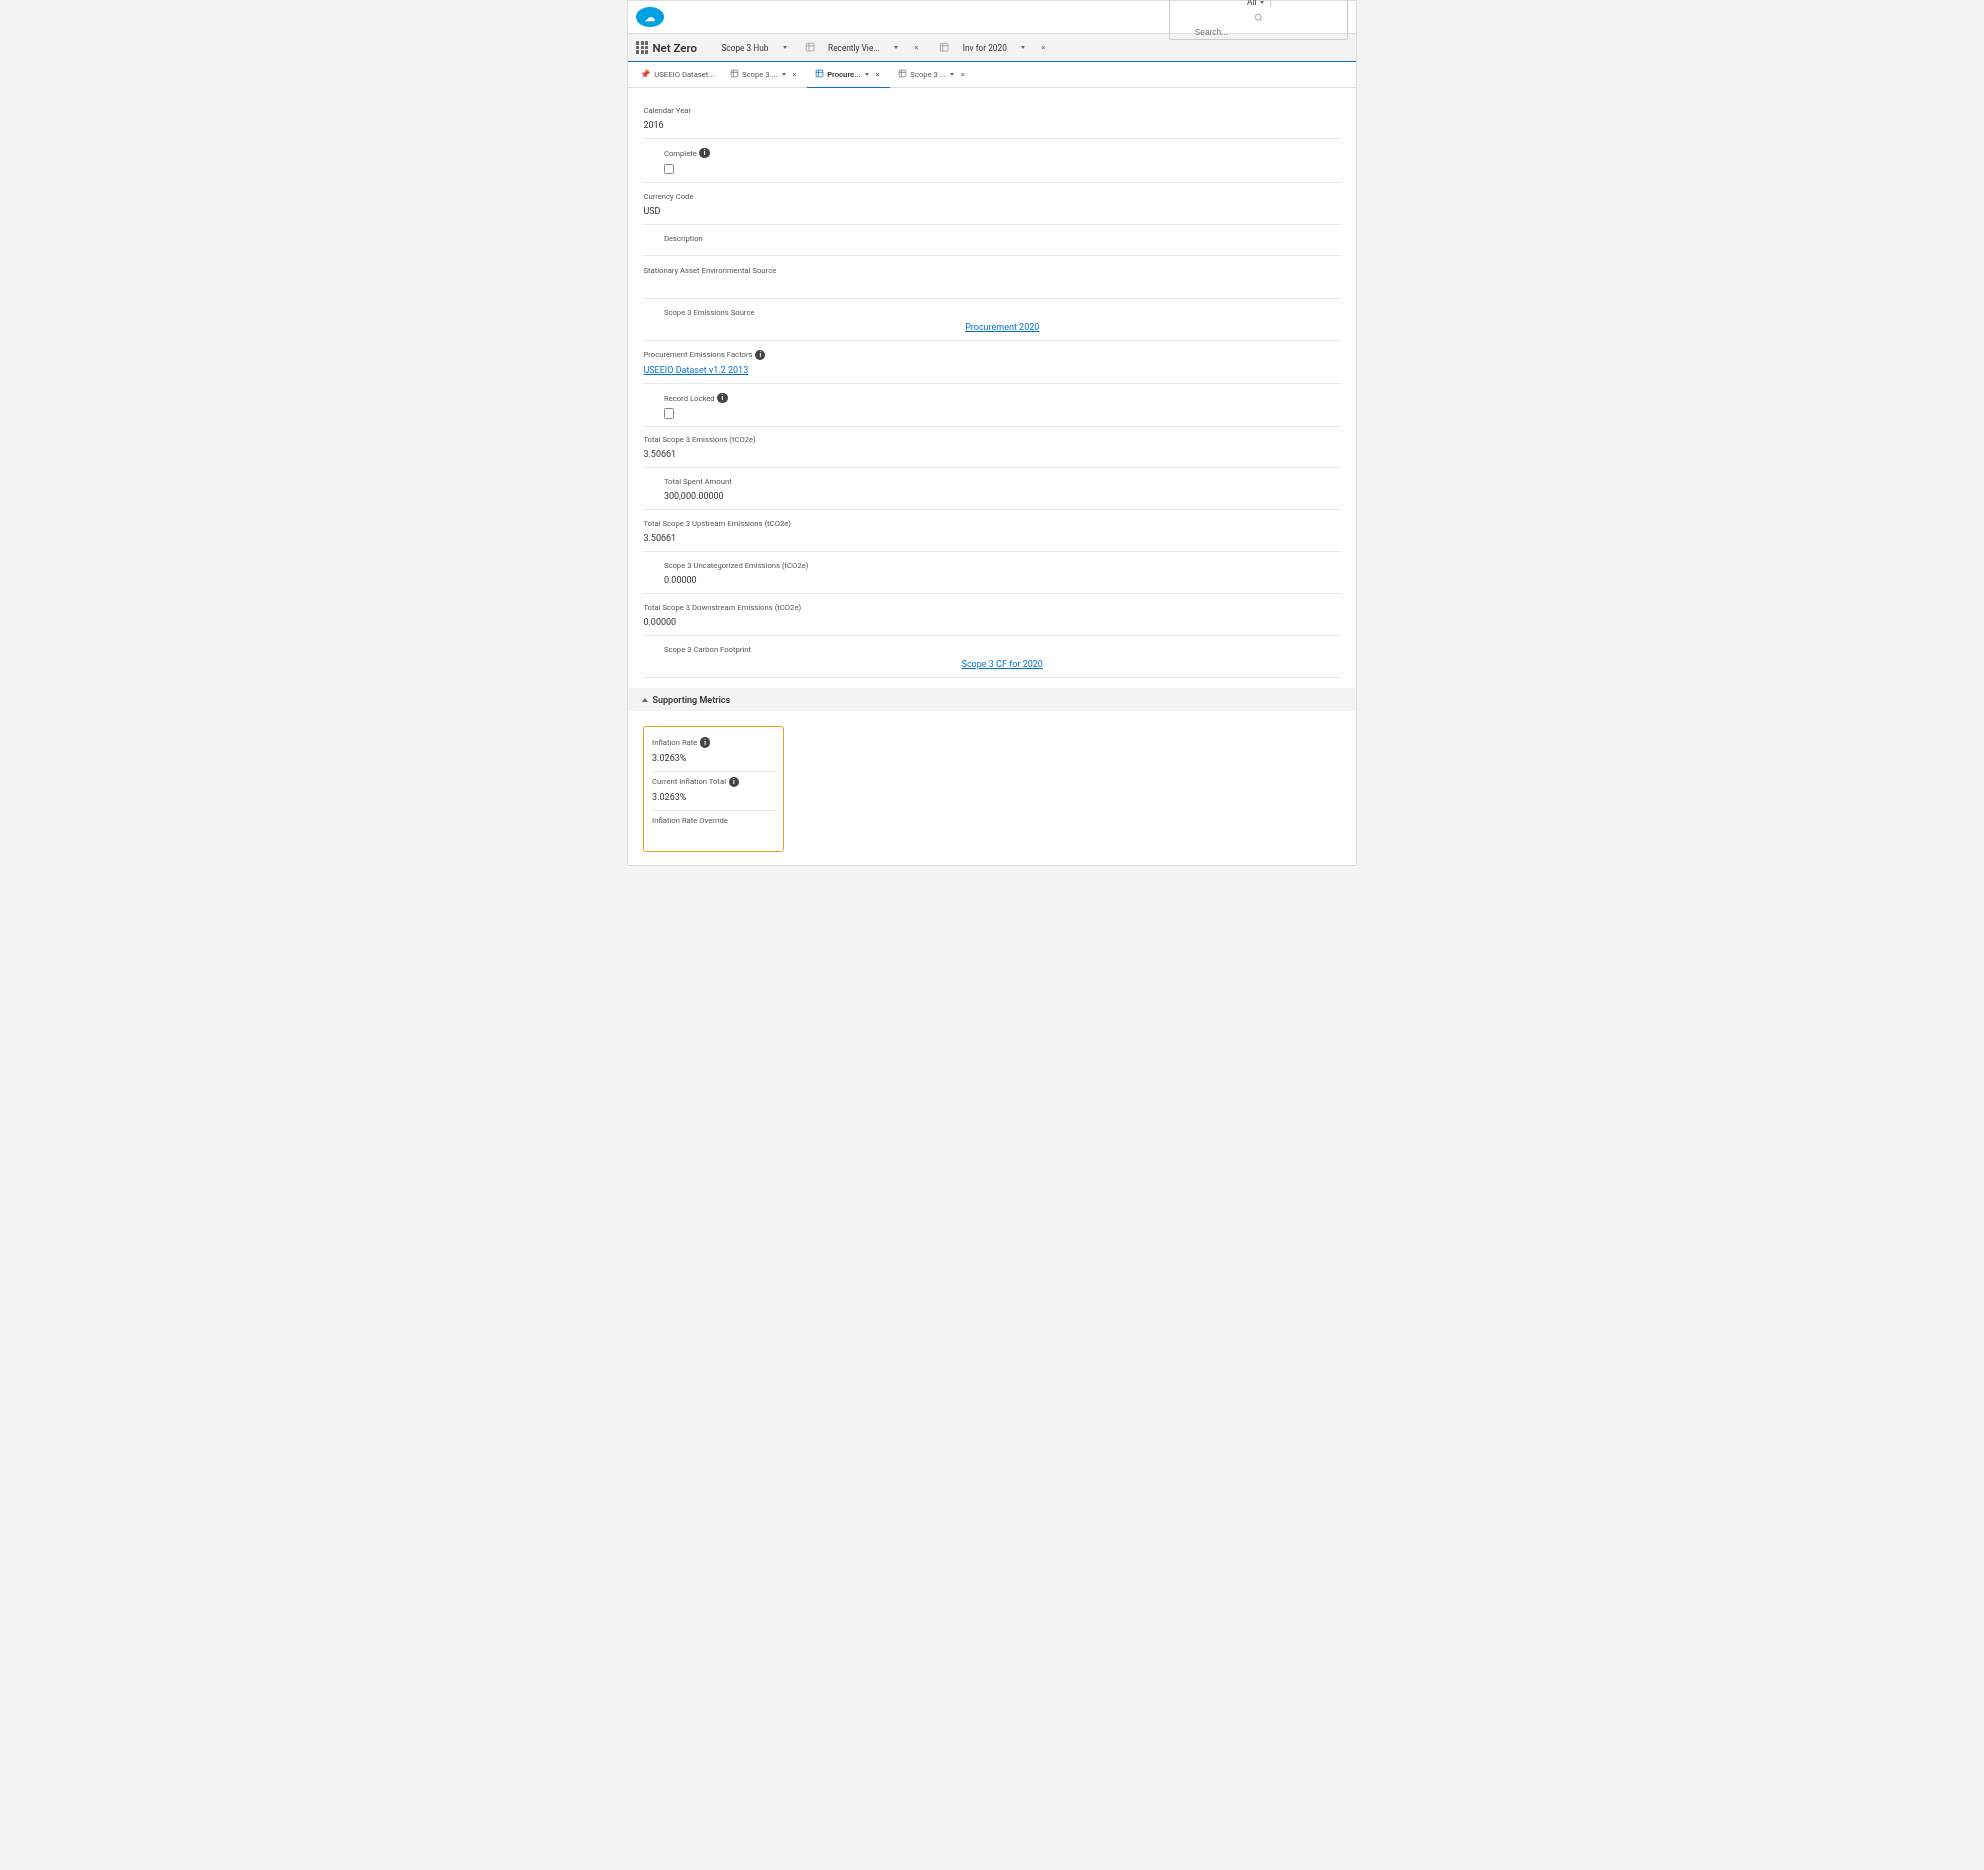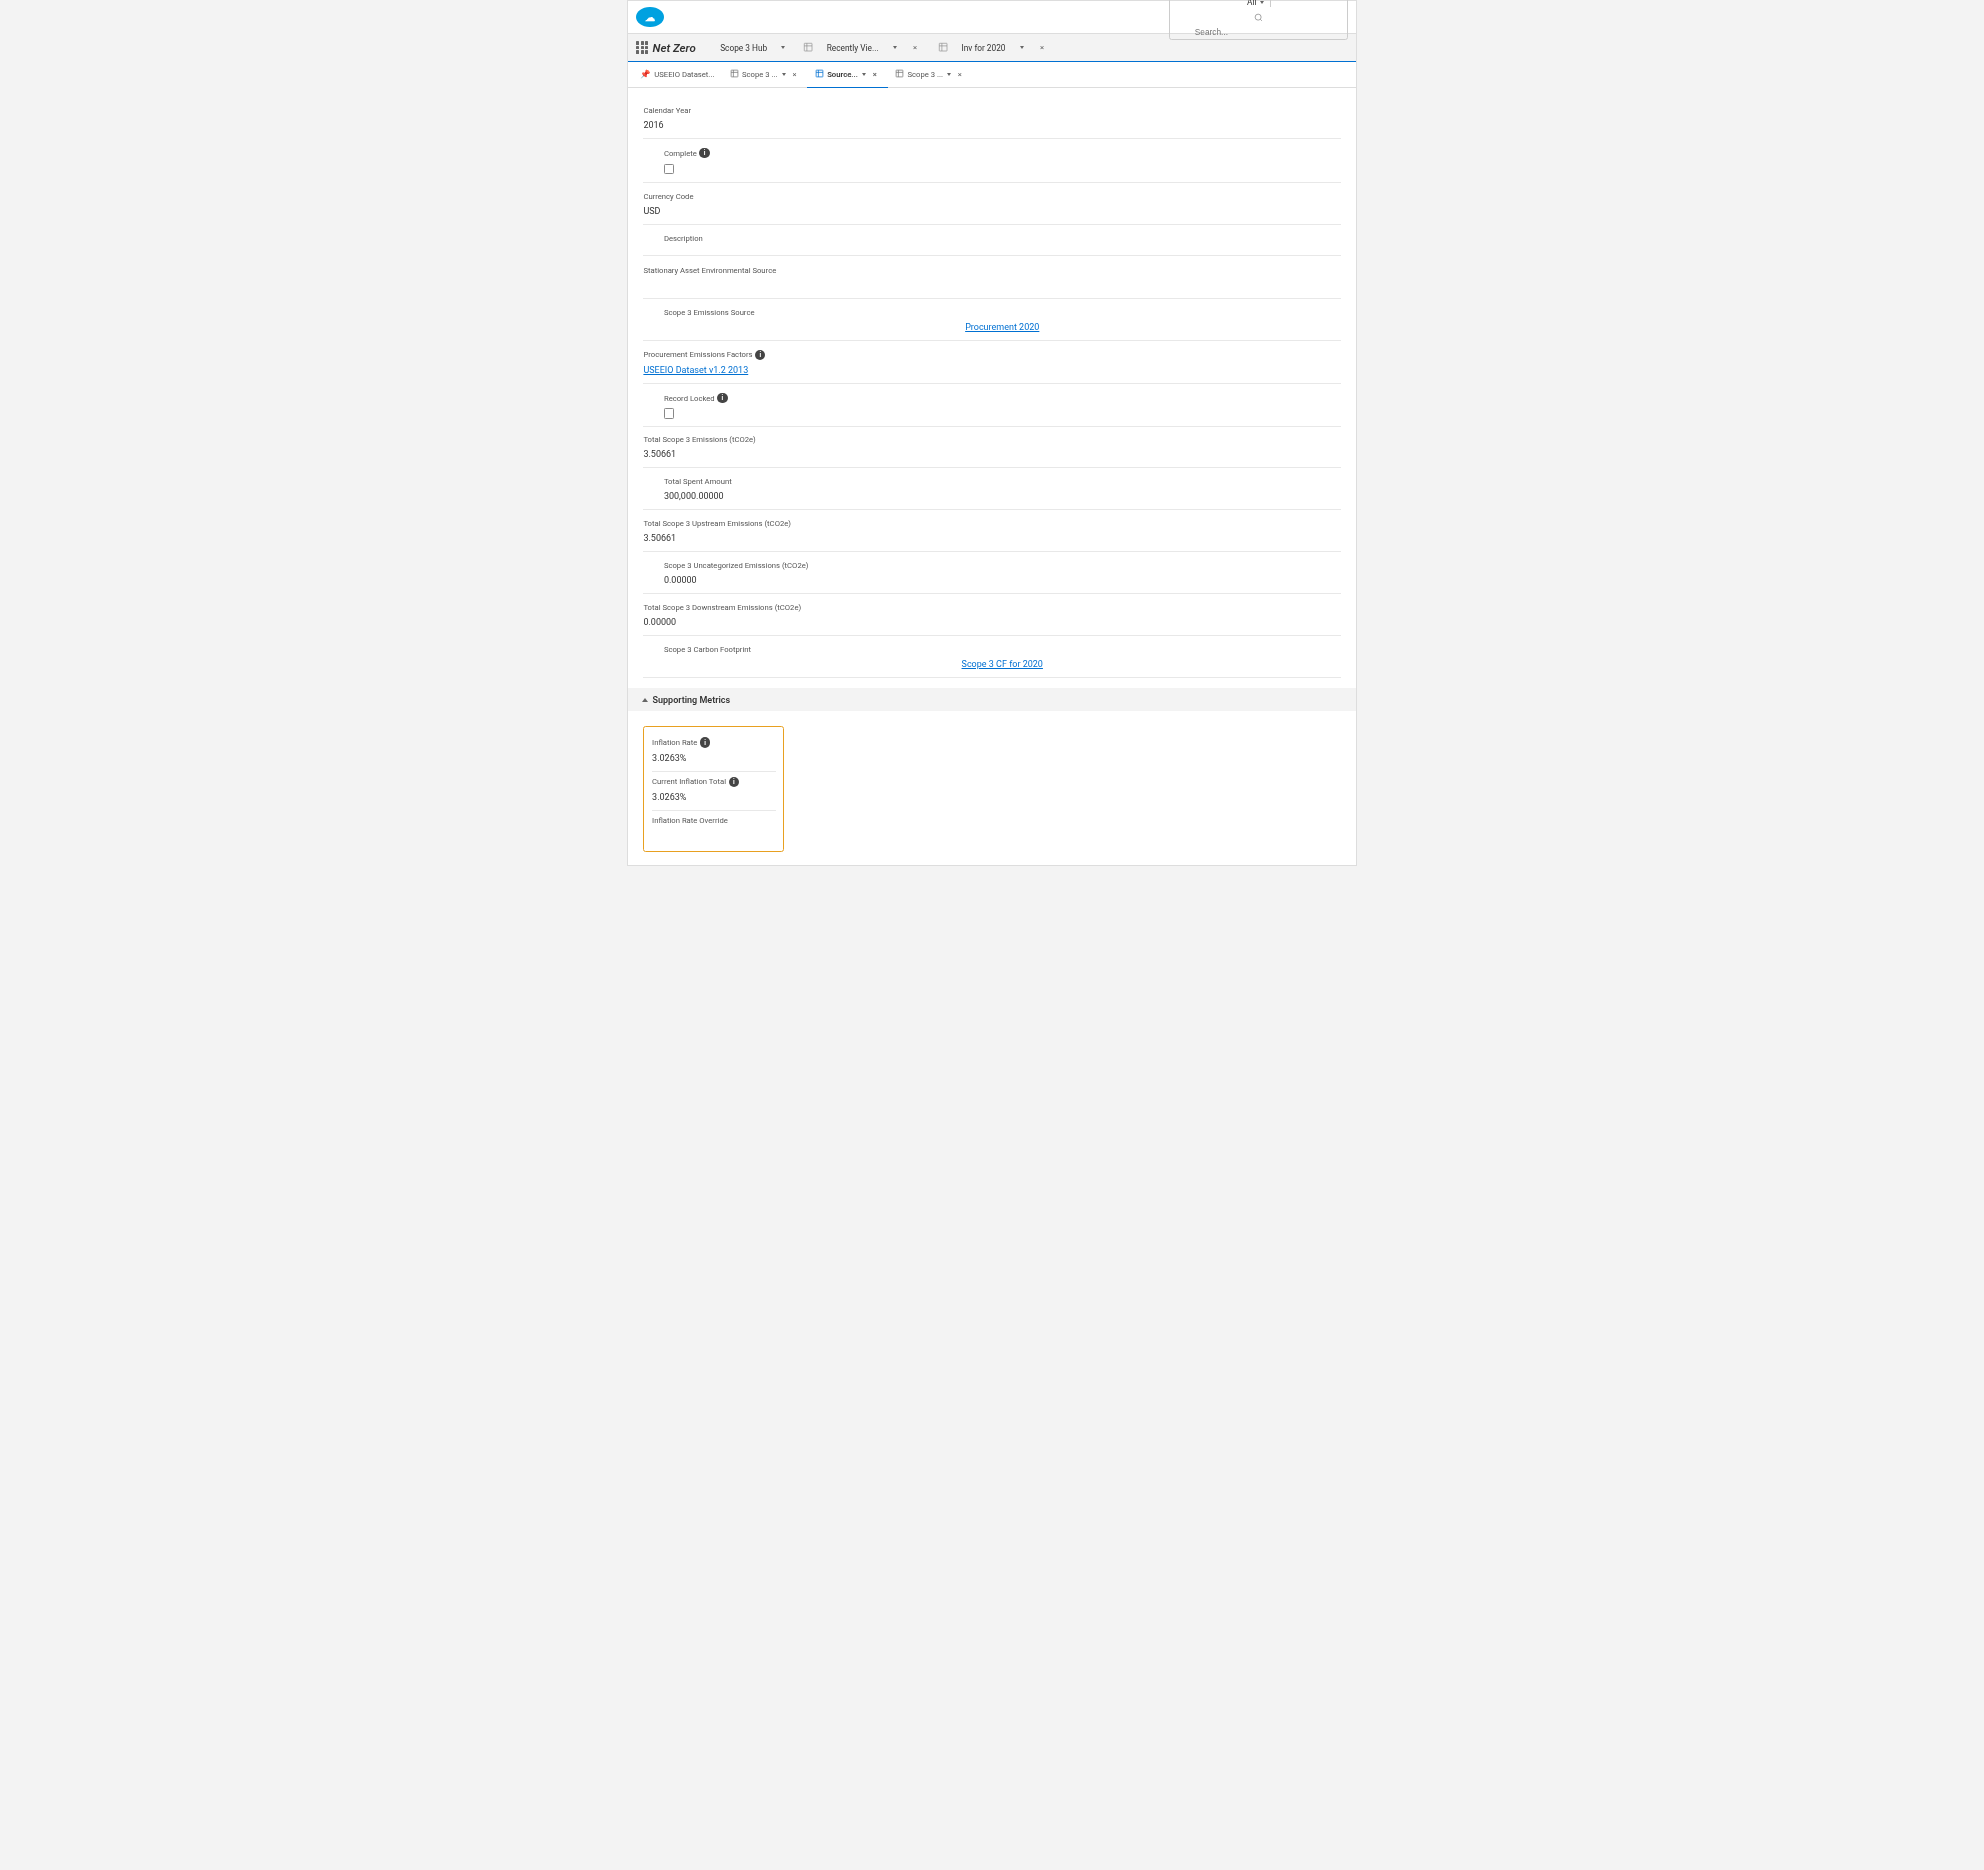--- a/index.html
+++ b/index.html
@@ -92,21 +92,20 @@
       width: 3.2px;
       height: 3.2px;
       background: #666;
       border-radius: 0.6px;
     }
     .app-name {
       font-size: 11.5px;
       font-weight: 600;
       color: #333;
       margin-right: 15.4px;
-      font-style: italic;
     }
     .nav-tab {
       display: flex;
       align-items: center;
       padding: 0 9px;
       height: 28px;
       font-size: 8.3px;
       color: #333;
       cursor: pointer;
       white-space: nowrap;
@@ -389,21 +388,21 @@
     </div>
 
     <div class="sub-tab active">
       <span class="sub-tab-icon">
         <svg width="9" height="9" viewBox="0 0 24 24" fill="none" stroke="#0070d2" stroke-width="2">
             <rect x="3" y="3" width="18" height="18" rx="1"></rect>
             <line x1="3" y1="9" x2="21" y2="9"></line>
             <line x1="9" y1="3" x2="9" y2="21"></line>
           </svg>
       </span>
-      <span>Source...</span>
+      <span>Procure...</span>
       <span class="chevron-small"></span>
       <span class="tab-close">×</span>
     </div>
 
     <div class="sub-tab">
       <span class="sub-tab-icon">
         <svg width="9" height="9" viewBox="0 0 24 24" fill="none" stroke="#777" stroke-width="2">
             <rect x="3" y="3" width="18" height="18" rx="1"></rect>
             <line x1="3" y1="9" x2="21" y2="9"></line>
             <line x1="9" y1="3" x2="9" y2="21"></line>

